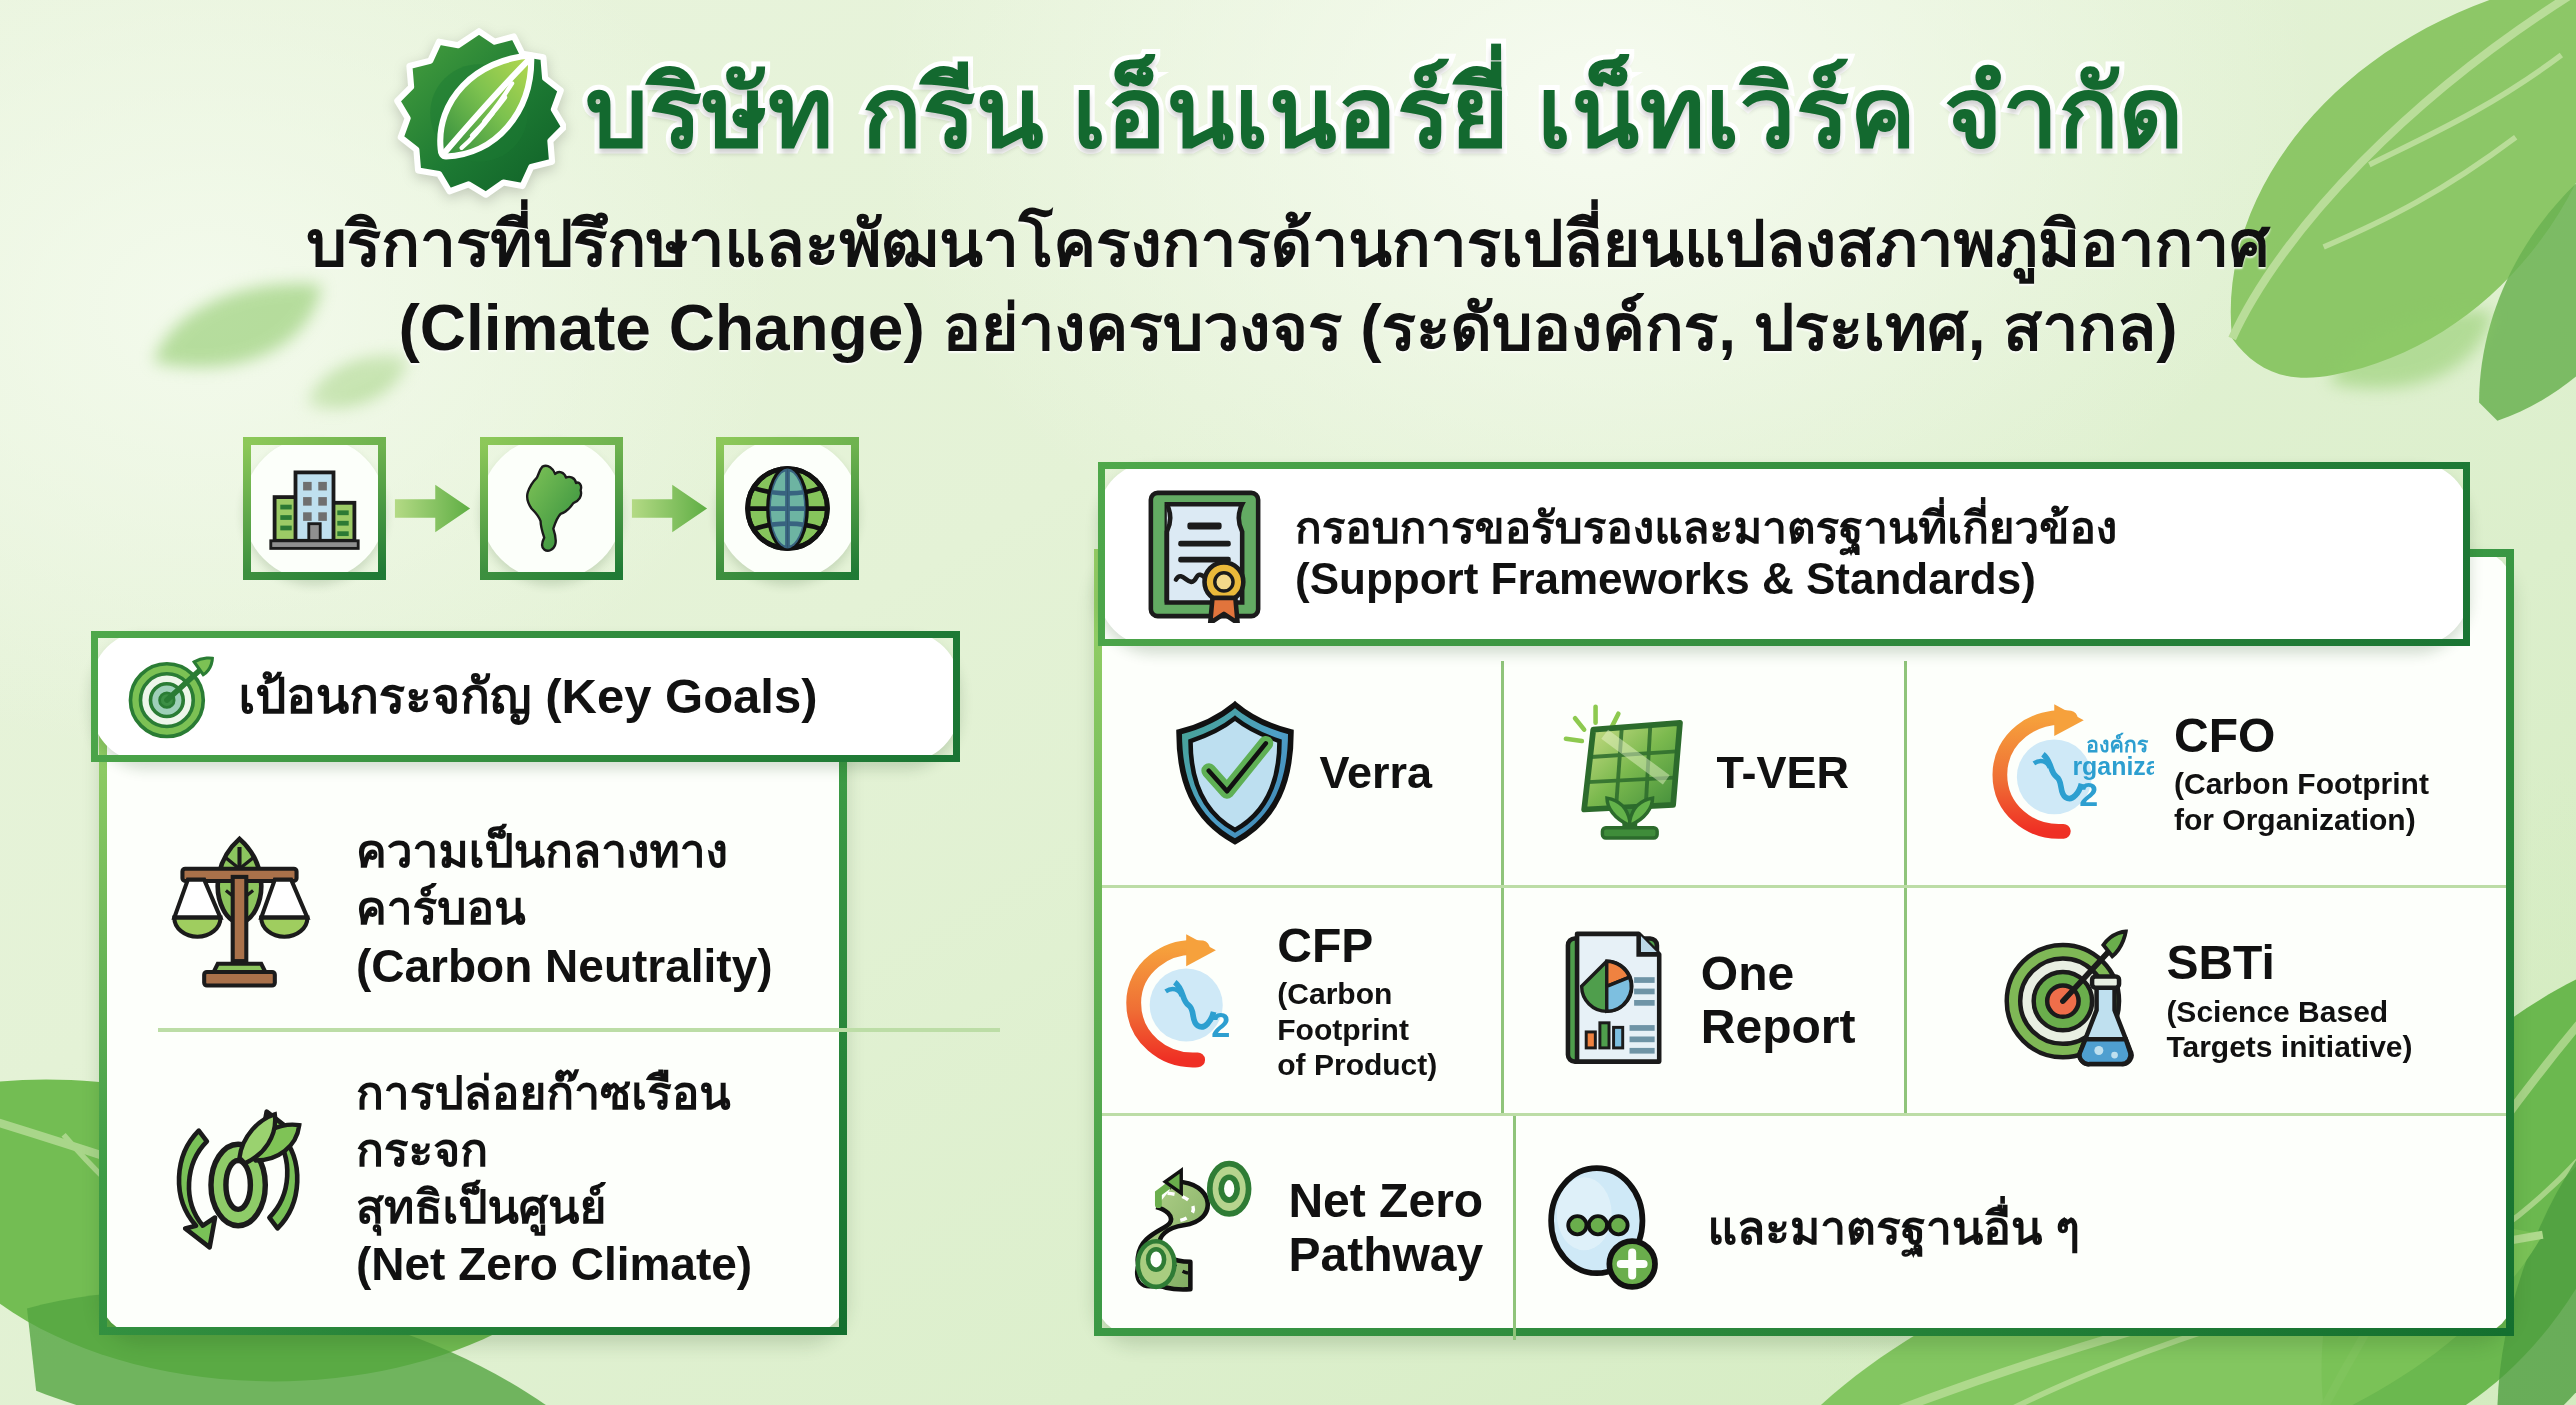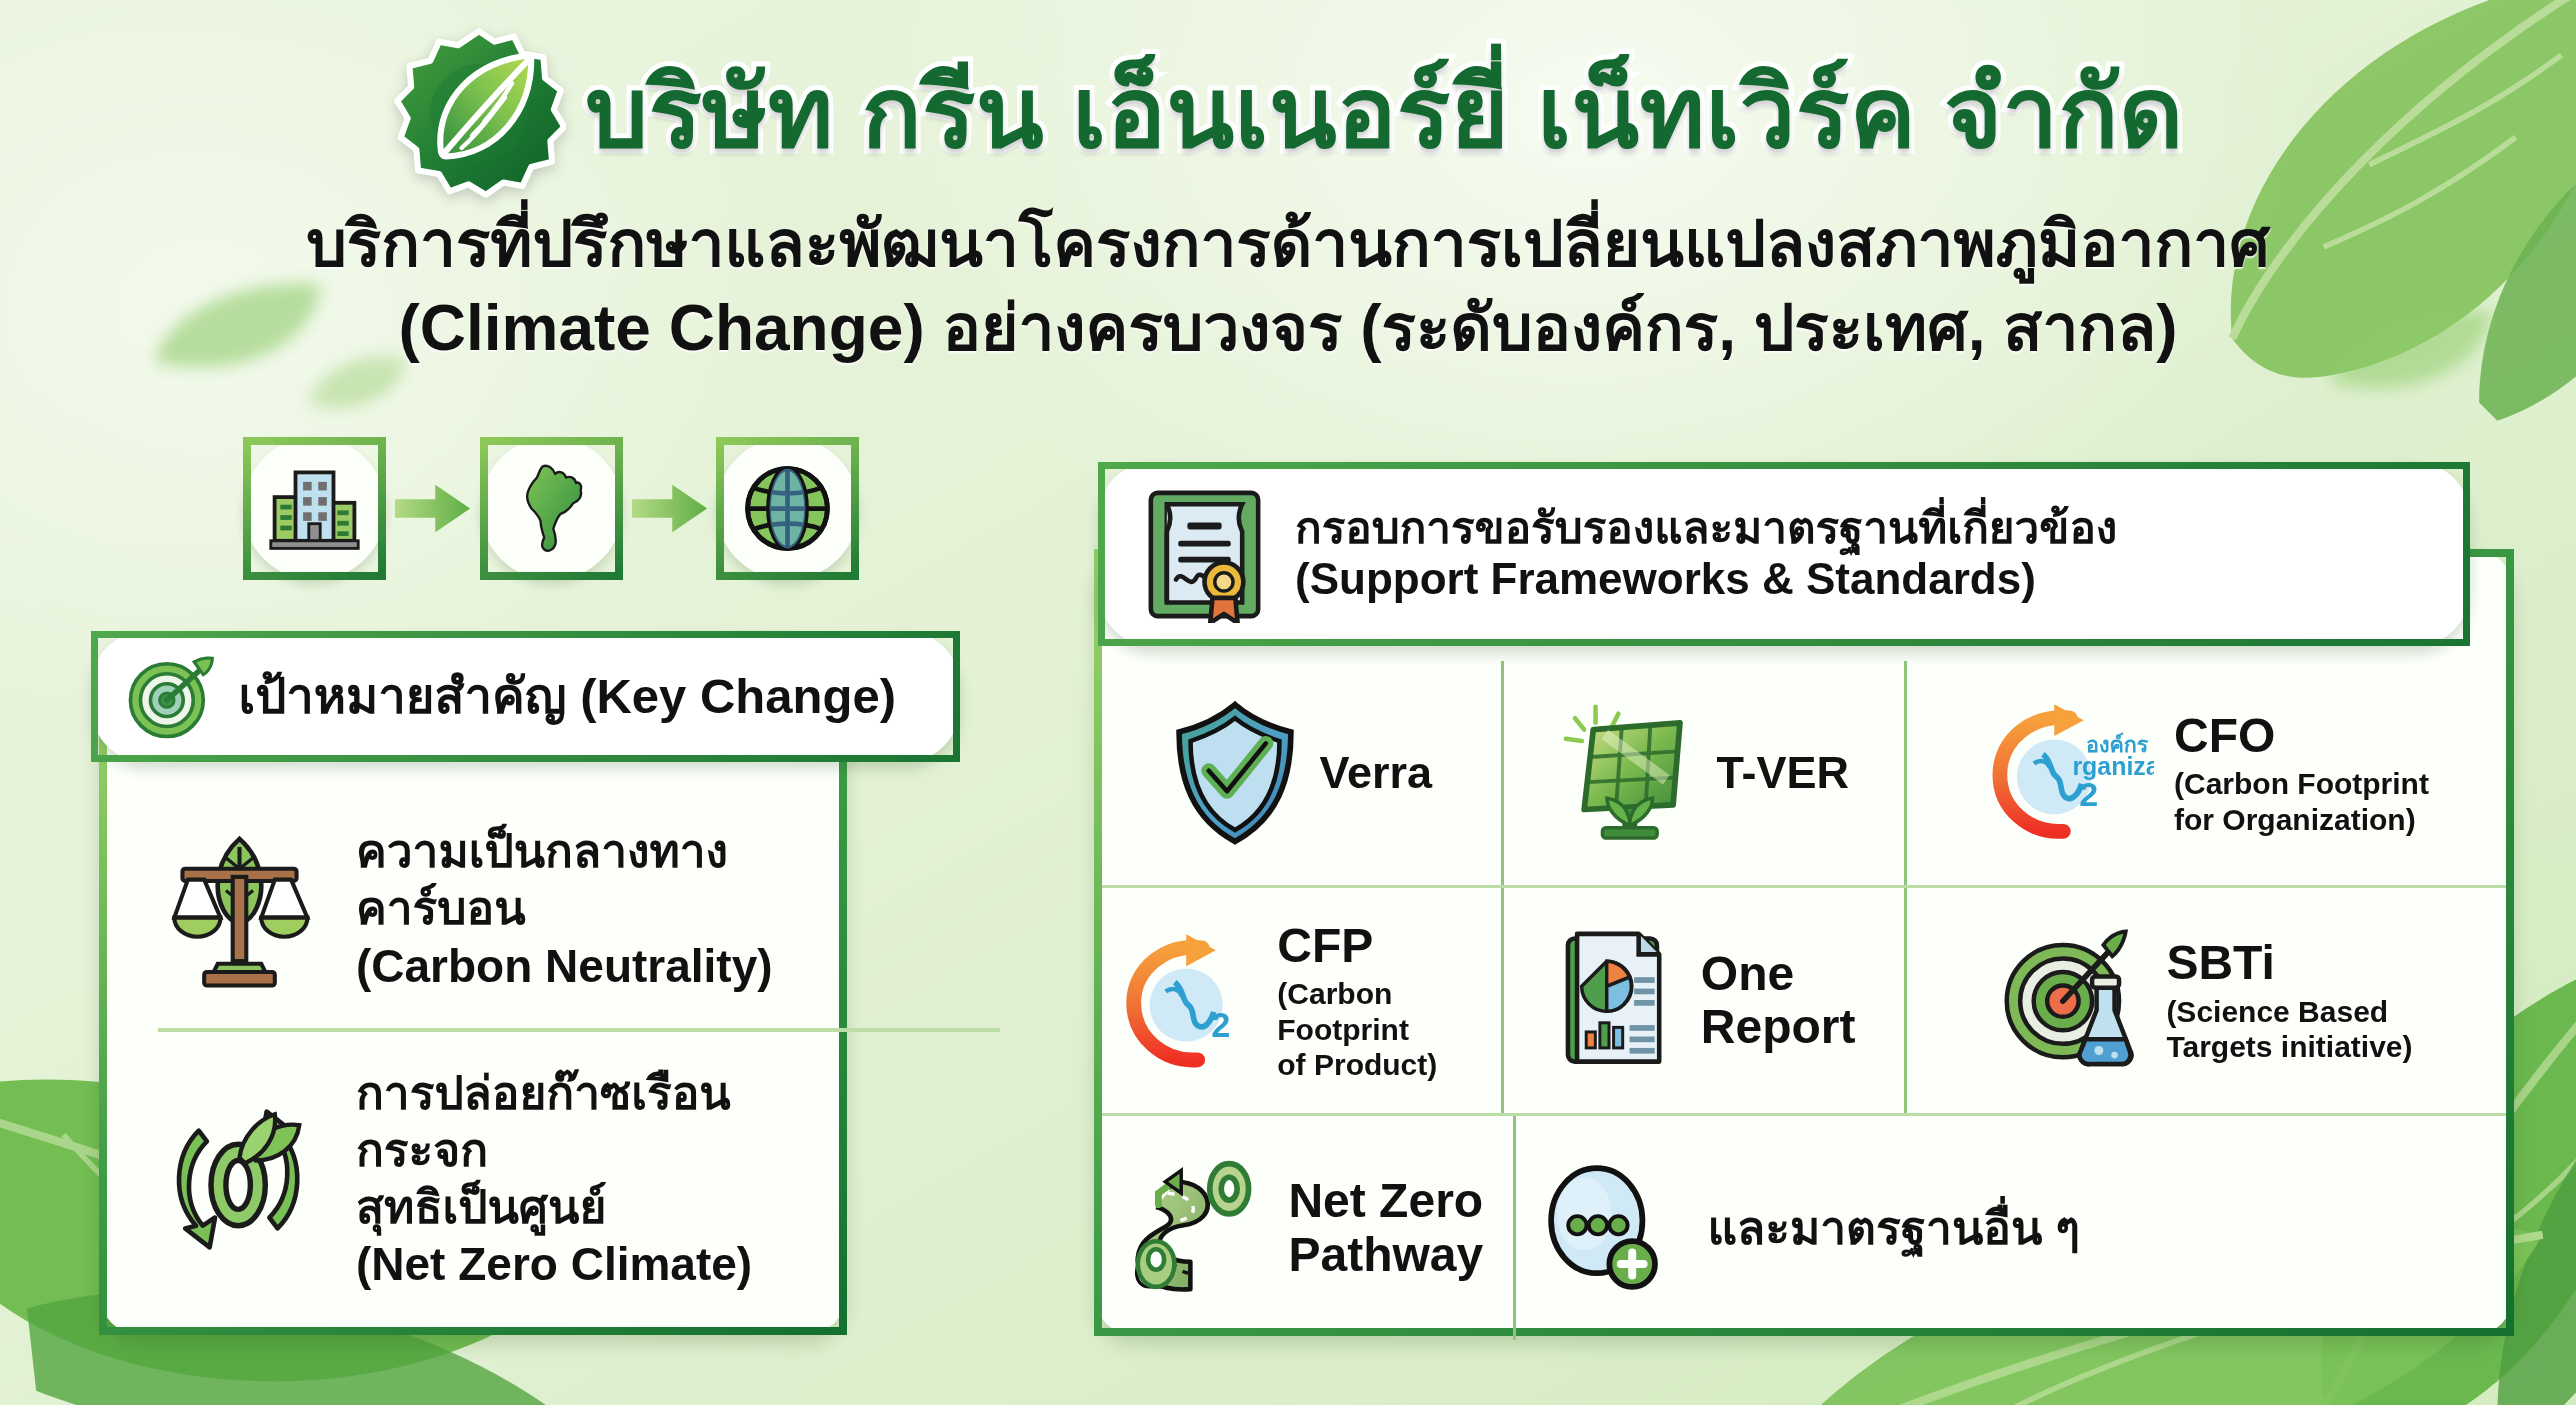--- a/index.html
+++ b/index.html
@@ -297,21 +297,21 @@
 
   <div class="pill pill-green" id="keygoals-pill">
     <svg width="91" height="91" viewBox="0 0 100 100" style="flex:0 0 auto;">
       <circle cx="46" cy="54" r="40" fill="#7cc154" stroke="#2a7c34" stroke-width="4"></circle>
       <circle cx="46" cy="54" r="29" fill="#eef6ea" stroke="#2a7c34" stroke-width="4"></circle>
       <circle cx="46" cy="54" r="18" fill="#9fd0b9" stroke="#2a7c34" stroke-width="4"></circle>
       <circle cx="46" cy="54" r="8" fill="#3c8f45" stroke="#2a7c34" stroke-width="3"></circle>
       <path d="M46 54 L90 14" stroke="#2a7c34" stroke-width="6" stroke-linecap="round"></path>
       <path d="M76 12 C86 6 96 8 96 8 C96 8 96 20 86 26Z" fill="#7cc154" stroke="#2a7c34" stroke-width="3.4"></path>
     </svg>
-    <div class="pill-title">เป้าหมายสำคัญ (Key Change)</div>
+    <div class="pill-title">เป้อนกระจกัญ (Key Goals)</div>
   </div>
 
   <div class="card outerglow" id="standards">
     <div class="grid">
 
       <div class="grow">
         <div class="gcell">
           <svg class="gicon" width="128" height="146" viewBox="0 0 110 128">
             <defs>
                 <linearGradient id="shG" x1="0" y1="0" x2="1" y2="1">

